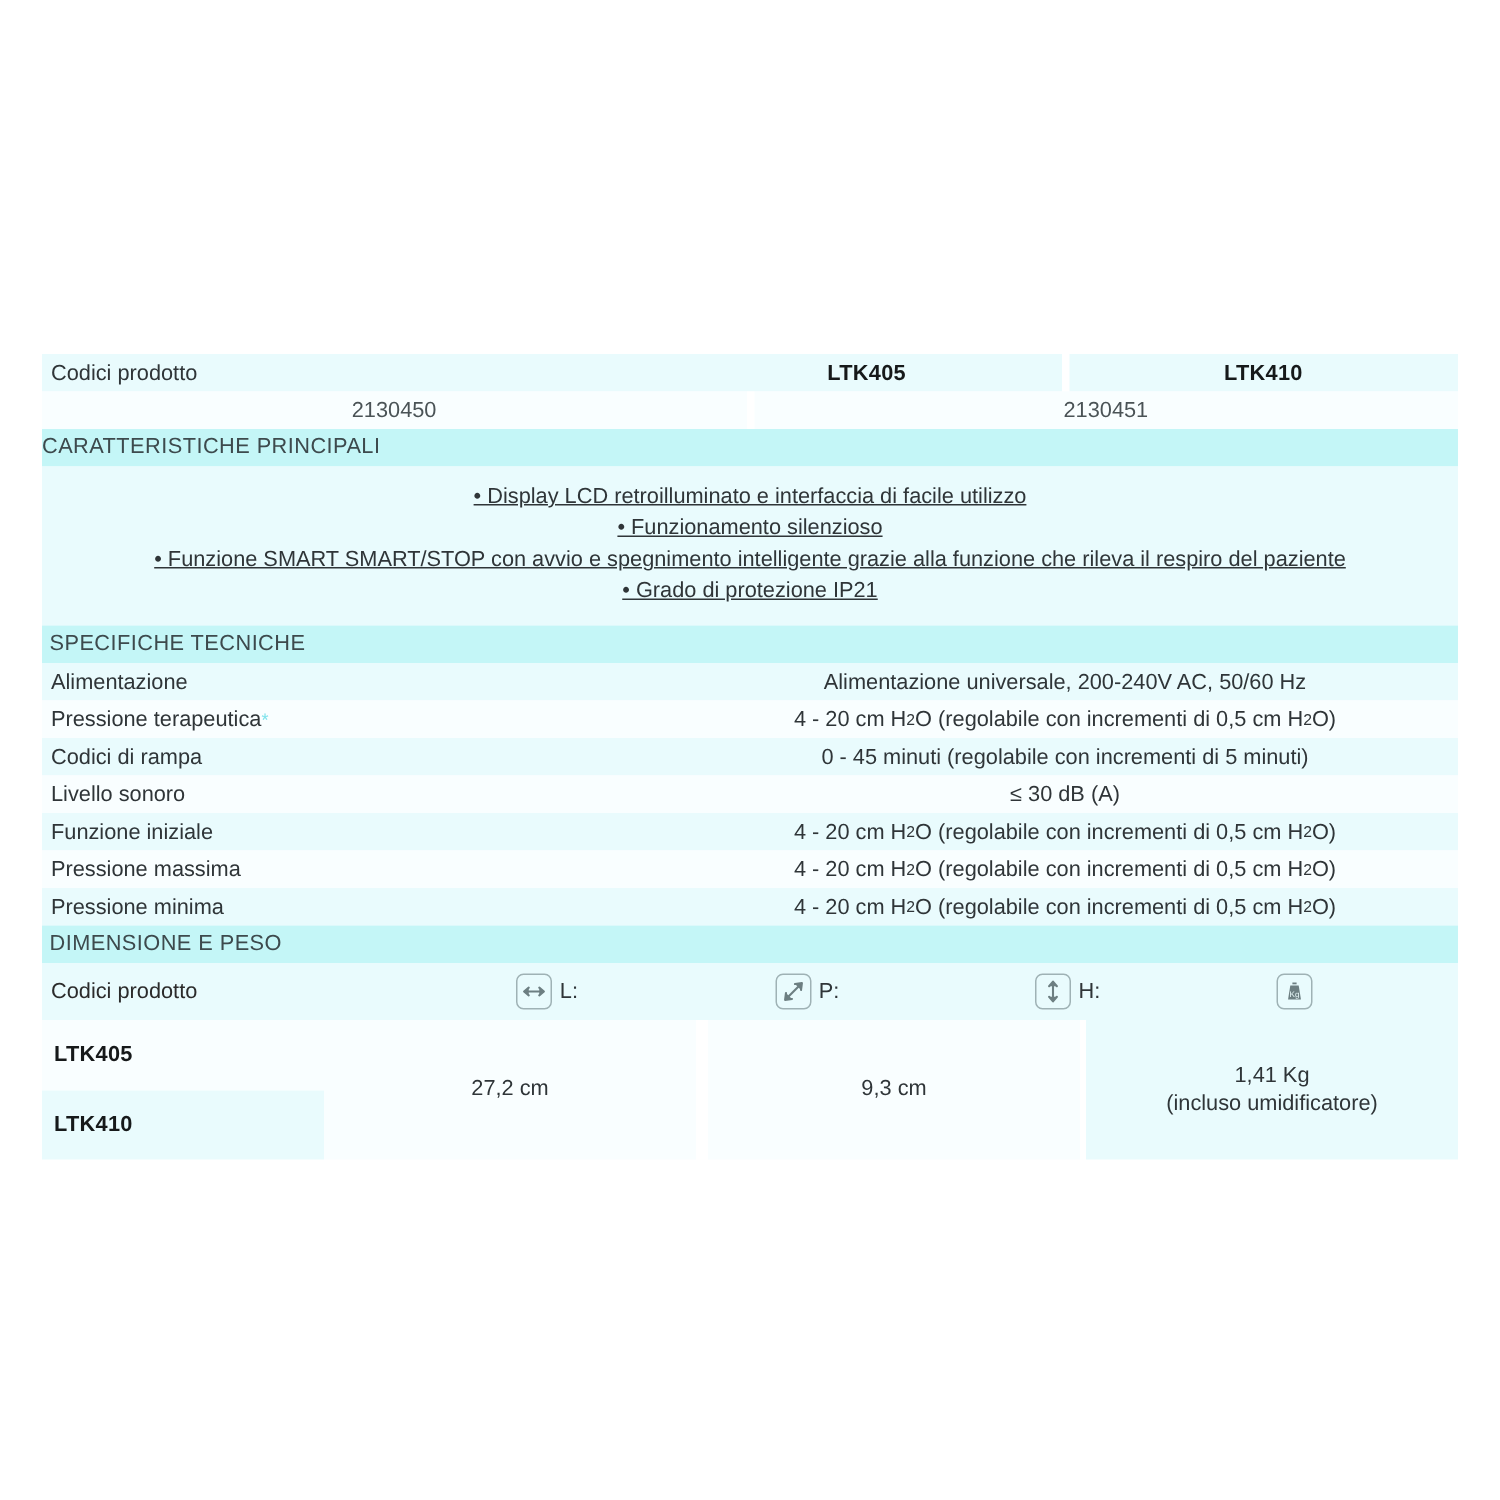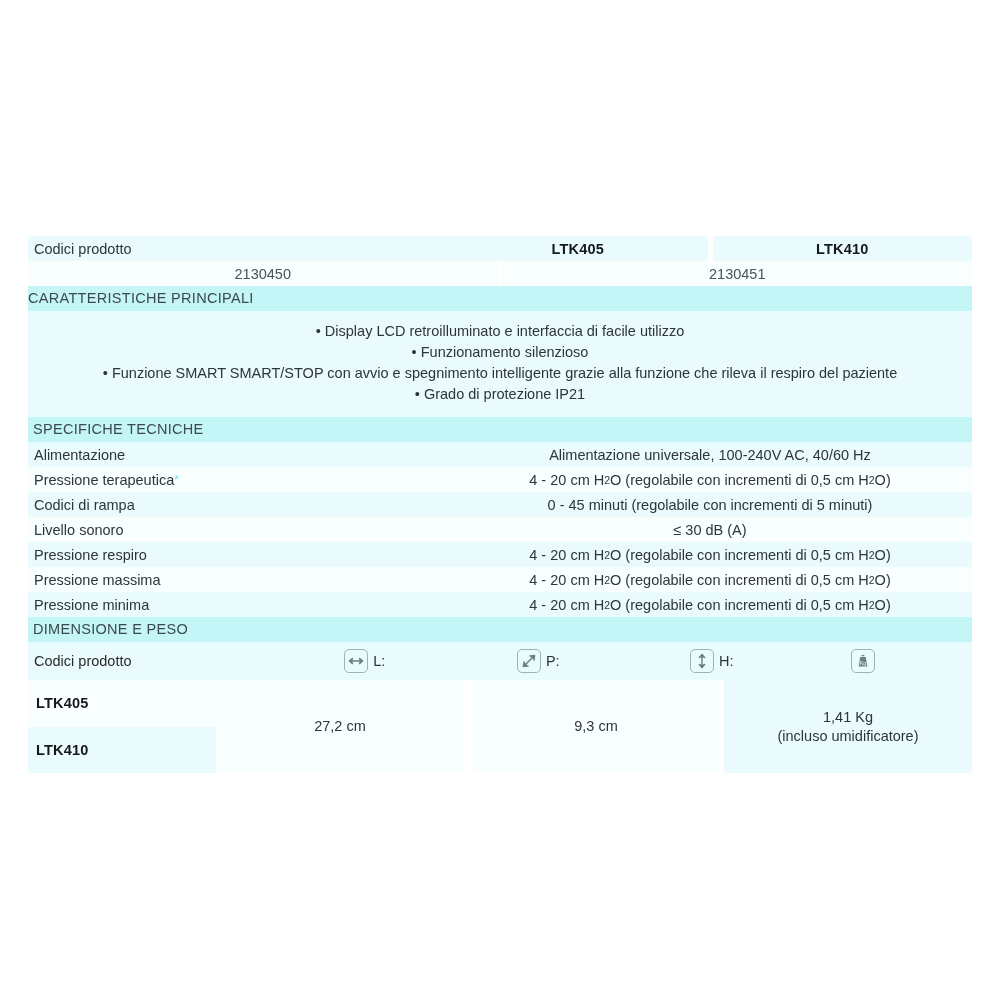--- a/index.html
+++ b/index.html
@@ -96,21 +96,21 @@
   
   .features {
     padding: 10px 30px 12px 30px;
     box-sizing: border-box;
     text-align: center;
     font-size: 14.5px;
     line-height: 21px;
     color: #2f3538;
     width: 100%;
   }
-  .features div { white-space: normal; }
+  .features div { white-space: normal; text-decoration: underline; }
 
   .sup-star {
     color: #7fe3ec;
     font-size: 12px;
     vertical-align: super;
     line-height: 0;
   }
 
   sub { font-size: 10.5px; }
 
@@ -212,36 +212,36 @@
       <div>• Funzionamento silenzioso</div>
       <div>• Funzione SMART SMART/STOP con avvio e spegnimento intelligente grazie alla funzione che rileva il respiro del paziente</div>
       <div>• Grado di protezione IP21</div>
     </div>
 
     <div class="section-bar tight">SPECIFICHE TECNICHE</div>
 
     <div id="spec-rows">
         <div class="row h25 tint-a">
           <div class="cell-label">Alimentazione</div>
-          <div class="cell-value">Alimentazione universale, 100-240V AC, 40/60 Hz</div>
+          <div class="cell-value">Alimentazione universale, 200-240V AC, 50/60 Hz</div>
         </div>
         <div class="row h25 tint-b">
           <div class="cell-label">Pressione terapeutica<span class="sup-star">*</span></div>
           <div class="cell-value">4 - 20 cm H<sub>2</sub>O (regolabile con incrementi di 0,5 cm H<sub>2</sub>O)</div>
         </div>
         <div class="row h25 tint-a">
           <div class="cell-label">Codici di rampa</div>
           <div class="cell-value">0 - 45 minuti (regolabile con incrementi di 5 minuti)</div>
         </div>
         <div class="row h25 tint-b">
           <div class="cell-label">Livello sonoro</div>
           <div class="cell-value">≤ 30 dB (A)</div>
         </div>
         <div class="row h25 tint-a">
-          <div class="cell-label">Pressione respiro</div>
+          <div class="cell-label">Funzione iniziale</div>
           <div class="cell-value">4 - 20 cm H<sub>2</sub>O (regolabile con incrementi di 0,5 cm H<sub>2</sub>O)</div>
         </div>
         <div class="row h25 tint-b">
           <div class="cell-label">Pressione massima</div>
           <div class="cell-value">4 - 20 cm H<sub>2</sub>O (regolabile con incrementi di 0,5 cm H<sub>2</sub>O)</div>
         </div>
         <div class="row h25 tint-a">
           <div class="cell-label">Pressione minima</div>
           <div class="cell-value">4 - 20 cm H<sub>2</sub>O (regolabile con incrementi di 0,5 cm H<sub>2</sub>O)</div>
         </div>

